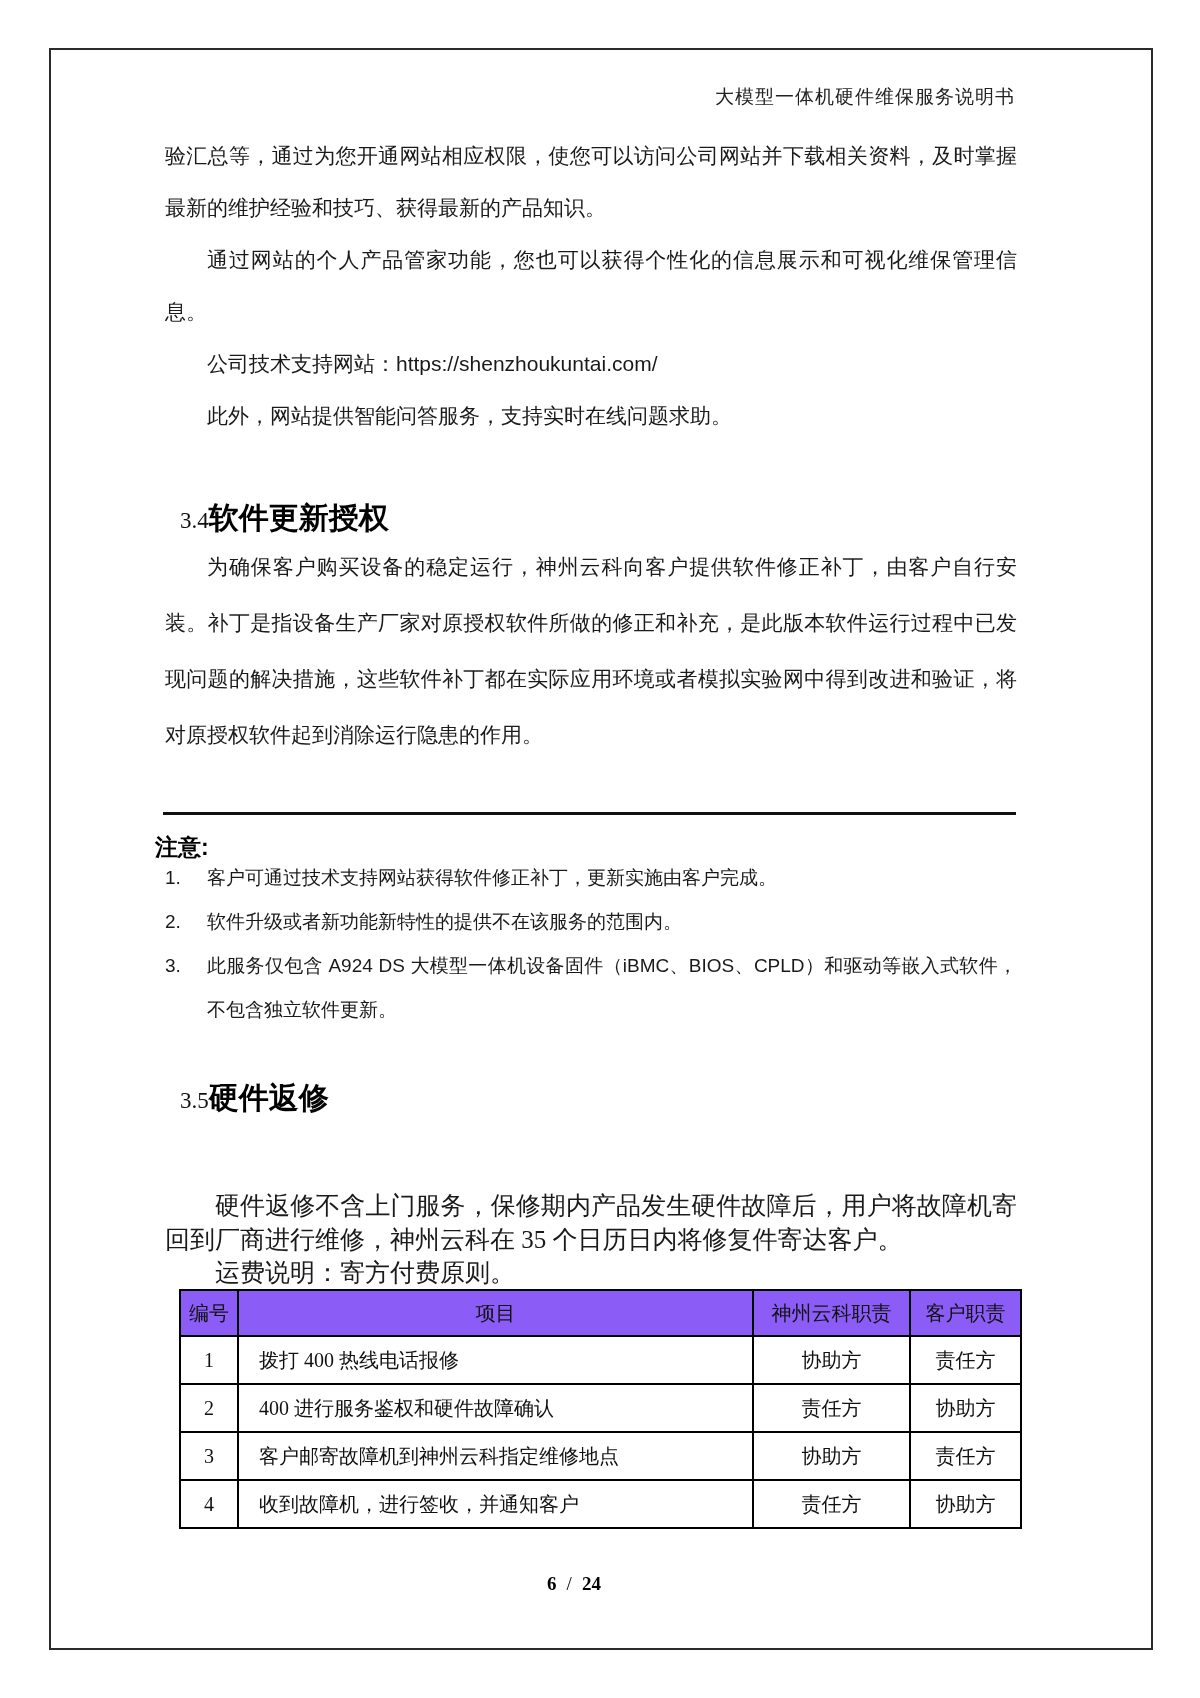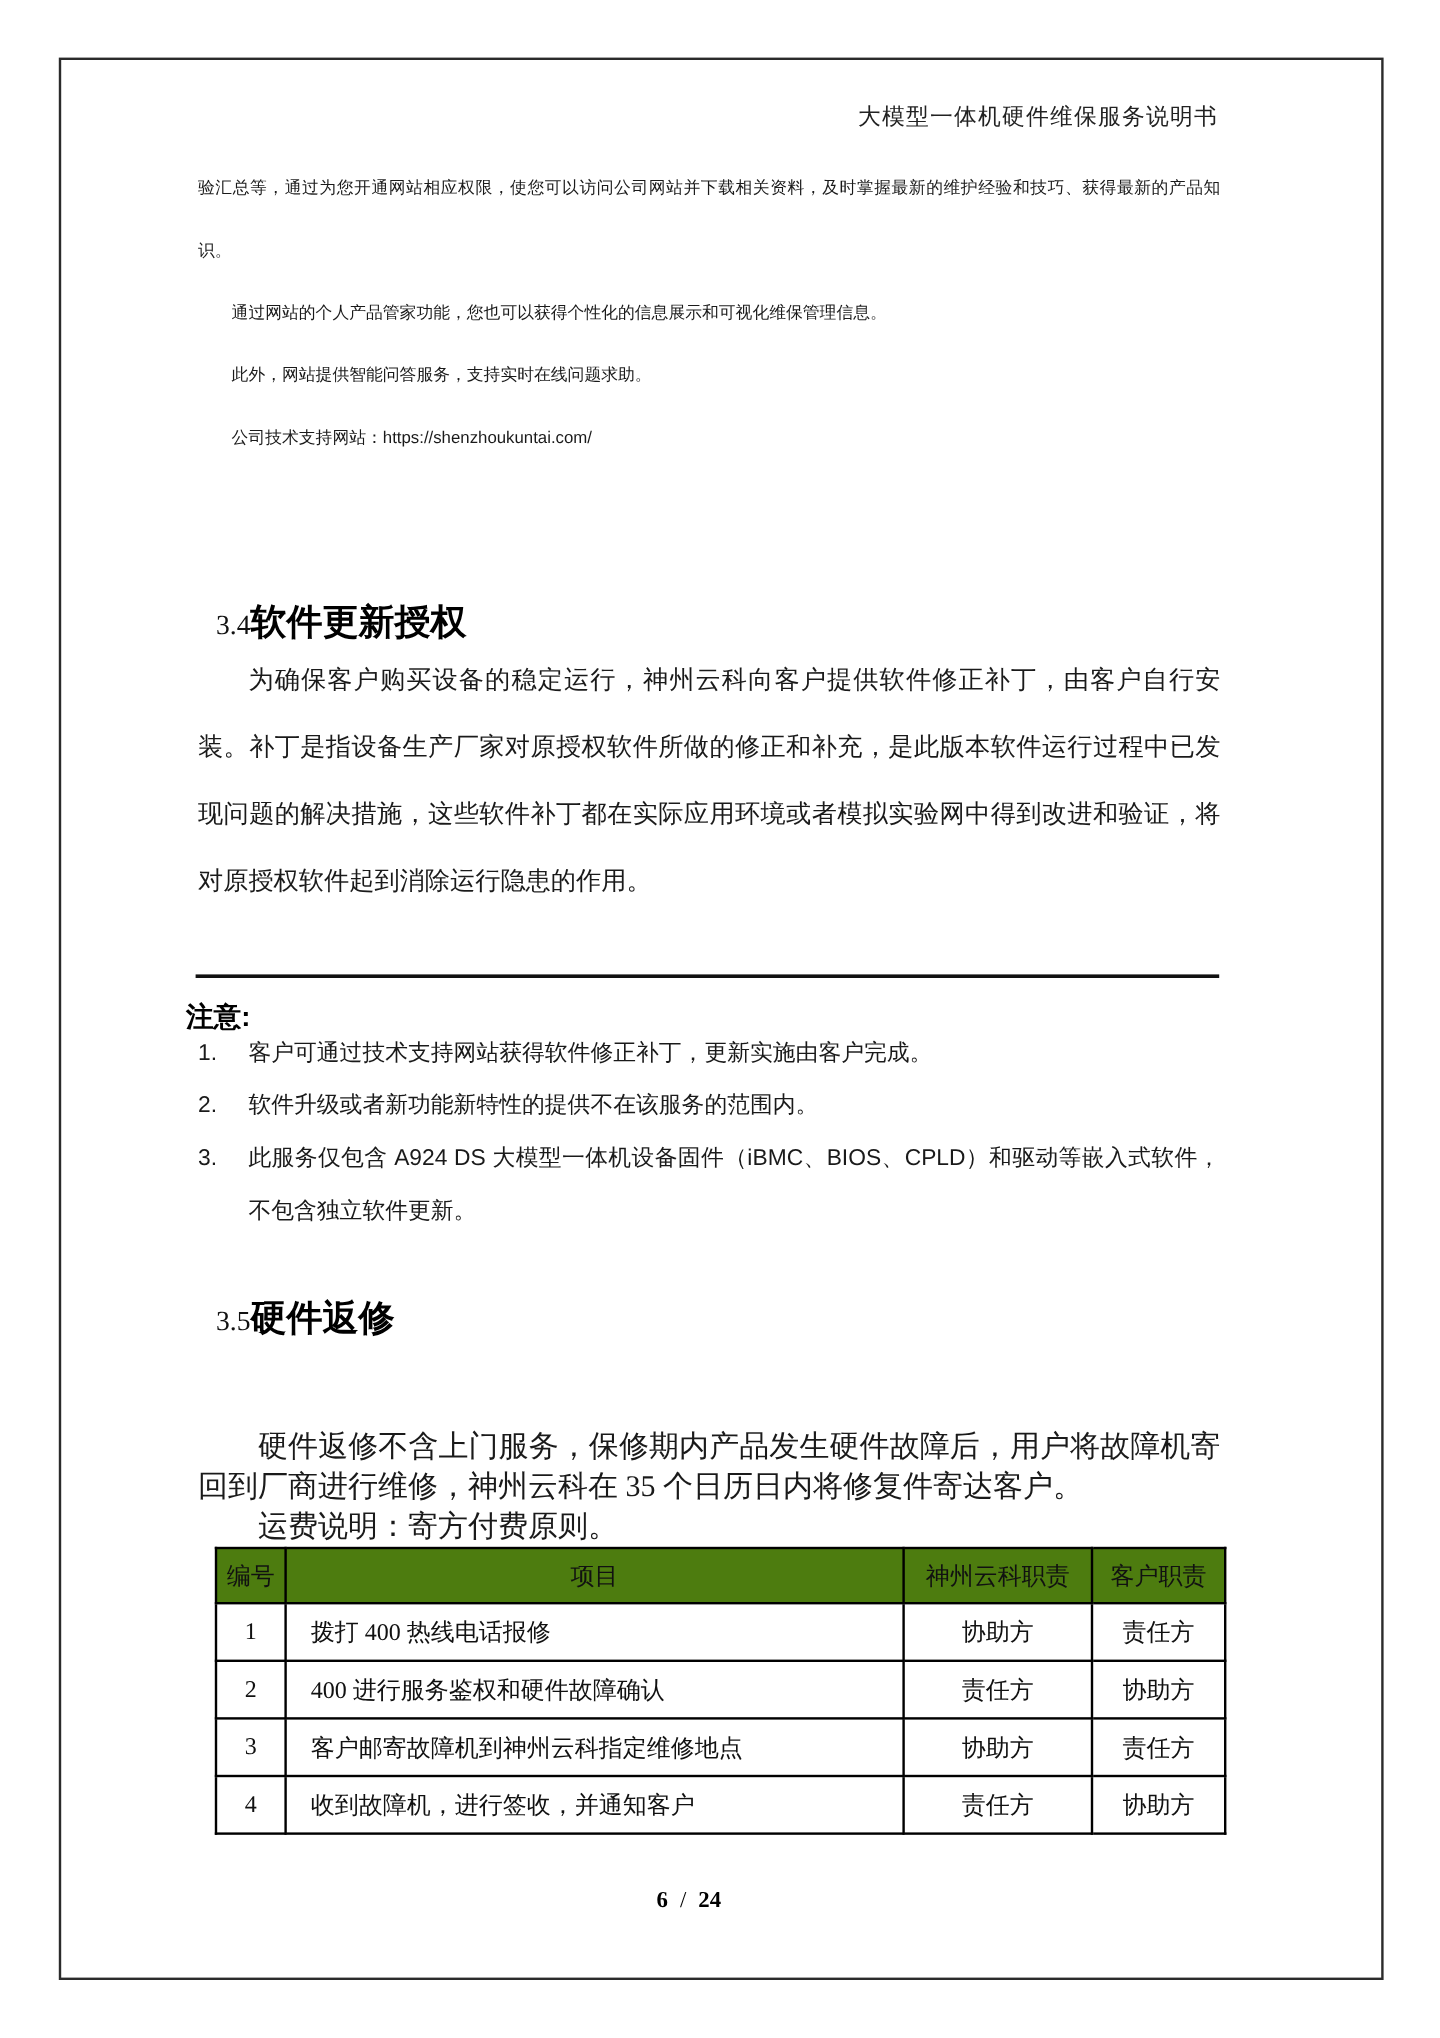--- a/index.html
+++ b/index.html
@@ -18,21 +18,21 @@
   }
   .doc-header{
     position:absolute;left:165px;top:84px;width:850px;
     text-align:right;
     font-family:"Liberation Serif", serif;
     font-size:19px;color:#222;
     letter-spacing:1px;
   }
   .intro{
     position:absolute;left:165px;top:130px;width:852px;
-    font-size:14px;line-height:52px;
+    font-size:21px;line-height:52px;
     text-align:justify;text-justify:inter-ideograph;
   }
   .intro p{margin:0;}
   .indent{text-indent:2em;}
   .h-sec{
     position:absolute;left:180px;
     display:flex;align-items:baseline;
   }
   .h-34{top:498px;}
   .h-35{top:1078px;}
@@ -77,21 +77,21 @@
     font-family:"Liberation Serif", serif;
     font-size:20px;color:#111;
     table-layout:fixed;width:841px;
   }
   .duty-table th,.duty-table td{
     border:2px solid #000;
     padding:0 6px;
     text-align:center;
     font-weight:normal;
   }
-  .duty-table th{height:44px;background:#4d7c0f;}
+  .duty-table th{height:44px;background:#8b5cf6;}
   .duty-table td{height:46px;background:#fff;}
   .duty-table .col-item{text-align:left;padding-left:20px;}
   .duty-table th.col-item{text-align:center;padding-left:6px;}
   .doc-footer{
     position:absolute;left:0;top:1573px;width:1148px;
     text-align:center;
     font-family:"Liberation Serif", serif;
     font-size:19px;font-weight:bold;color:#000;
   }
   .doc-footer .sep{margin:0 10px;font-weight:normal;}
@@ -100,22 +100,22 @@
 <body>
 
 <div class="page">
   <div class="frame"></div>
 
   <div class="doc-header">大模型一体机硬件维保服务说明书</div>
 
   <div class="intro">
     <p>验汇总等，通过为您开通网站相应权限，使您可以访问公司网站并下载相关资料，及时掌握最新的维护经验和技巧、获得最新的产品知识。</p>
     <p class="indent">通过网站的个人产品管家功能，您也可以获得个性化的信息展示和可视化维保管理信息。</p>
+    <p class="indent">公司技术支持网站：https://shenzhoukuntai.com/</p>
     <p class="indent">此外，网站提供智能问答服务，支持实时在线问题求助。</p>
-    <p class="indent">公司技术支持网站：https://shenzhoukuntai.com/</p>
   </div>
 
   <div class="h-sec h-34">
     <span class="h-num">3.4</span>
     <span class="h-title">软件更新授权</span>
   </div>
 
   <div class="body-34">
     <p class="indent">为确保客户购买设备的稳定运行，神州云科向客户提供软件修正补丁，由客户自行安装。补丁是指设备生产厂家对原授权软件所做的修正和补充，是此版本软件运行过程中已发现问题的解决措施，这些软件补丁都在实际应用环境或者模拟实验网中得到改进和验证，将对原授权软件起到消除运行隐患的作用。</p>
   </div>

